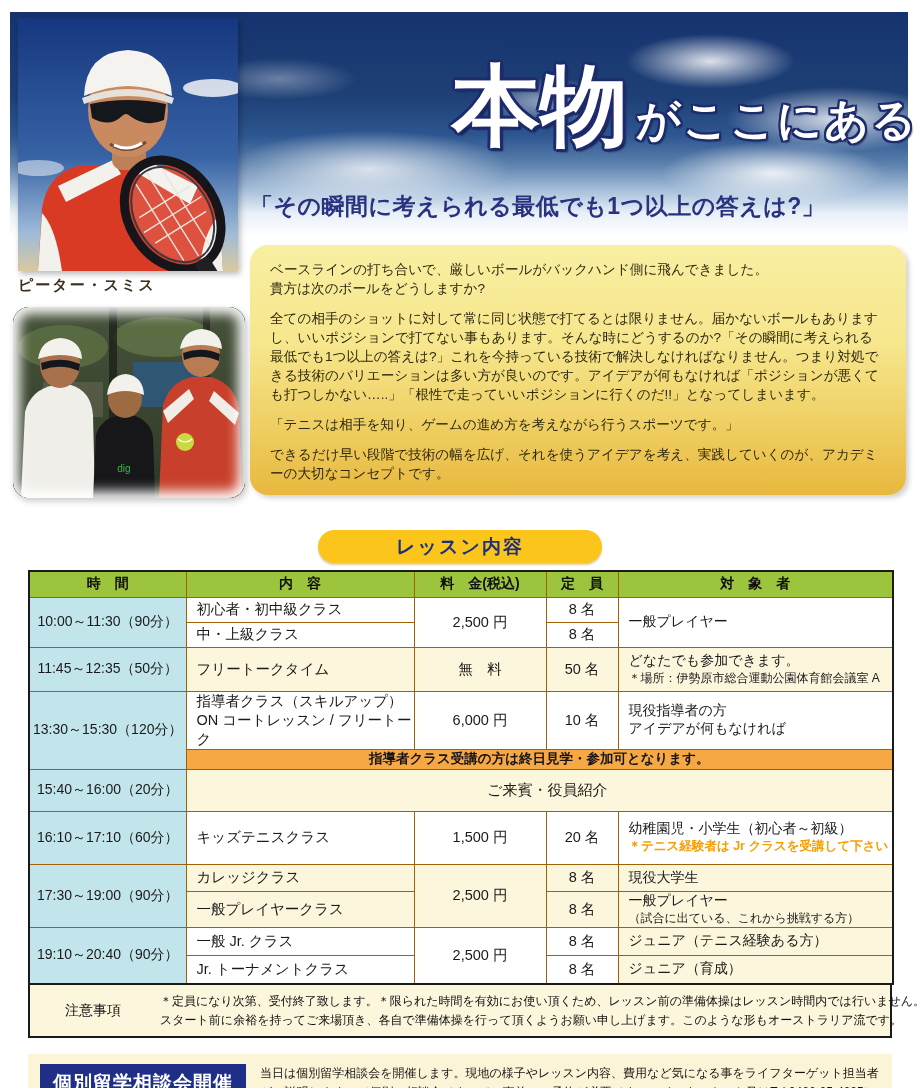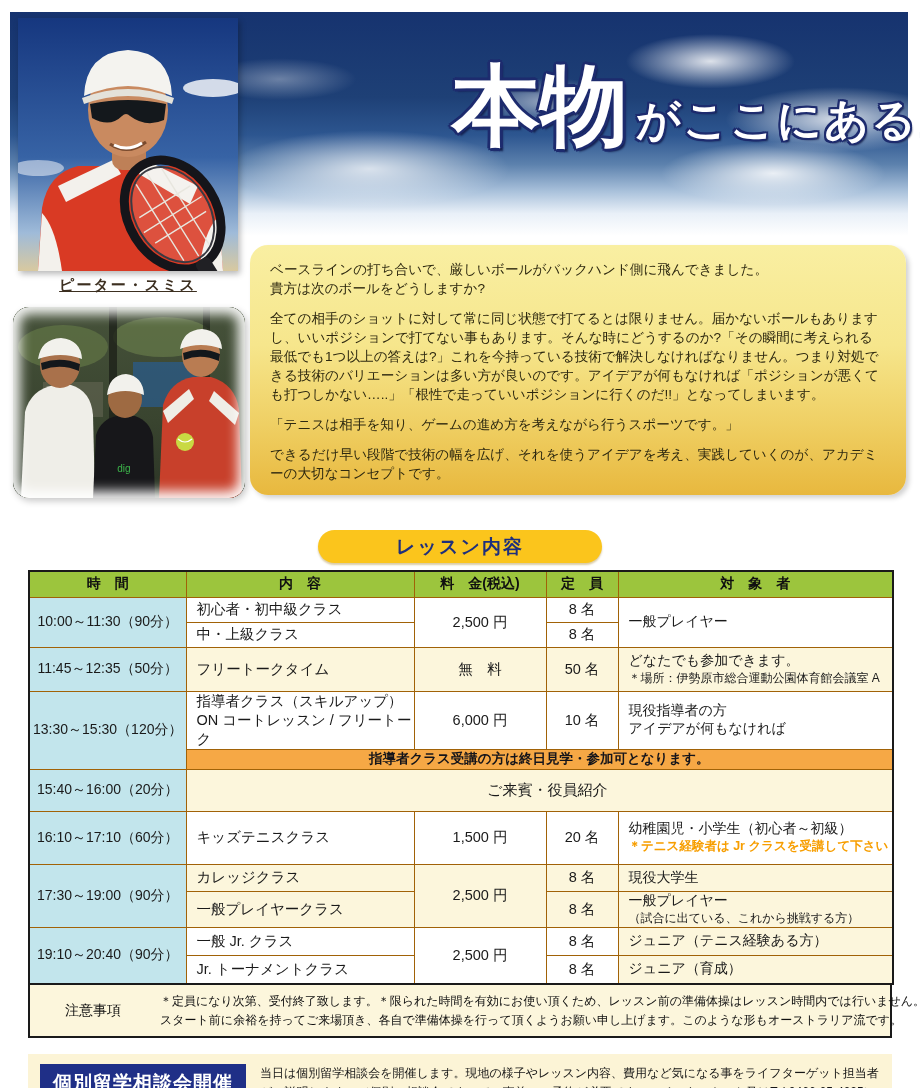--- a/index.html
+++ b/index.html
@@ -23,21 +23,21 @@
   .headline { position:absolute; left:452px; top:62px; display:flex; align-items:flex-end; white-space:nowrap; }
   .hl-main { font-size:88px; font-weight:bold; color:#fff; line-height:1;
     text-shadow:-3px 0 #1D2B6E,3px 0 #1D2B6E,0 -3px #1D2B6E,0 3px #1D2B6E,-2px -2px #1D2B6E,2px -2px #1D2B6E,-2px 2px #1D2B6E,3px 3px 2px #14204f; }
   .hl-rest { font-size:44px; font-weight:bold; color:#fff; line-height:1; padding:0 0 8px 8px; letter-spacing:2px;
     text-shadow:-2px 0 #1D2B6E,2px 0 #1D2B6E,0 -2px #1D2B6E,0 2px #1D2B6E,-2px -2px #1D2B6E,2px -2px #1D2B6E,-2px 2px #1D2B6E,2px 2px 2px #14204f; }
 
   .quote { position:absolute; left:250px; top:191px; font-size:23px; font-weight:bold; color:#28327F; letter-spacing:.5px; }
 
   
   .photo1 { position:absolute; left:18px; top:18px; width:220px; height:253px; box-shadow:2px 3px 6px rgba(0,0,0,.28); background:#2a4a8a; }
-  .caption { position:absolute; left:18px; top:276px; width:220px; text-align:center; font-size:15px; font-weight:bold; color:#3C2F20; letter-spacing:2px;text-decoration:underline; }
+  .caption { position:absolute; left:18px; top:276px; width:220px; text-align:left; font-size:15px; font-weight:bold; color:#3C2F20; letter-spacing:2px; }
   .photo2 { position:absolute; left:13px; top:307px; width:232px; height:191px; border-radius:16px; overflow:hidden; box-shadow:2px 3px 7px rgba(0,0,0,.22); background:#3a4430; }
   .photo2 .feather { position:absolute; inset:0; border-radius:16px; box-shadow:inset 0 0 12px 7px rgba(255,255,255,.95); pointer-events:none; }
 
   
   .intro { position:absolute; left:250px; top:245px; width:656px; height:250px; border-radius:18px;
     background:linear-gradient(180deg,#F9EFA2 0%, #F6E68C 40%, #EFCF63 72%, #E8B83E 100%);
     box-shadow:3px 3px 5px rgba(0,0,0,.18); padding:15px 20px 12px 20px; }
   .intro p { font-size:13.6px; line-height:1.4; color:#2E2910; margin-bottom:11px; white-space:pre-line; }
   .intro p:last-child { margin-bottom:0; }
 
@@ -84,20 +84,21 @@
 
 <div class="page">
 
   <div class="sky"></div>
 
   <div class="headline">
     <span class="hl-main">本物</span>
     <span class="hl-rest">がここにある。</span>
   </div>
 
+  <div class="quote">「その瞬間に考えられる最低でも1つ以上の答えは?」</div>
 
   <div class="photo1">
     <svg width="220" height="253" viewBox="0 0 220 253" xmlns="http://www.w3.org/2000/svg">
       <defs>
         <linearGradient id="p1sky" x1="0" y1="0" x2="0" y2="1">
           <stop offset="0" stop-color="#16377F"></stop>
             <stop offset=".55" stop-color="#3763A5"></stop>
           <stop offset=".85" stop-color="#9FBBD9"></stop>
             <stop offset="1" stop-color="#D8C9A0"></stop>
         </linearGradient>

